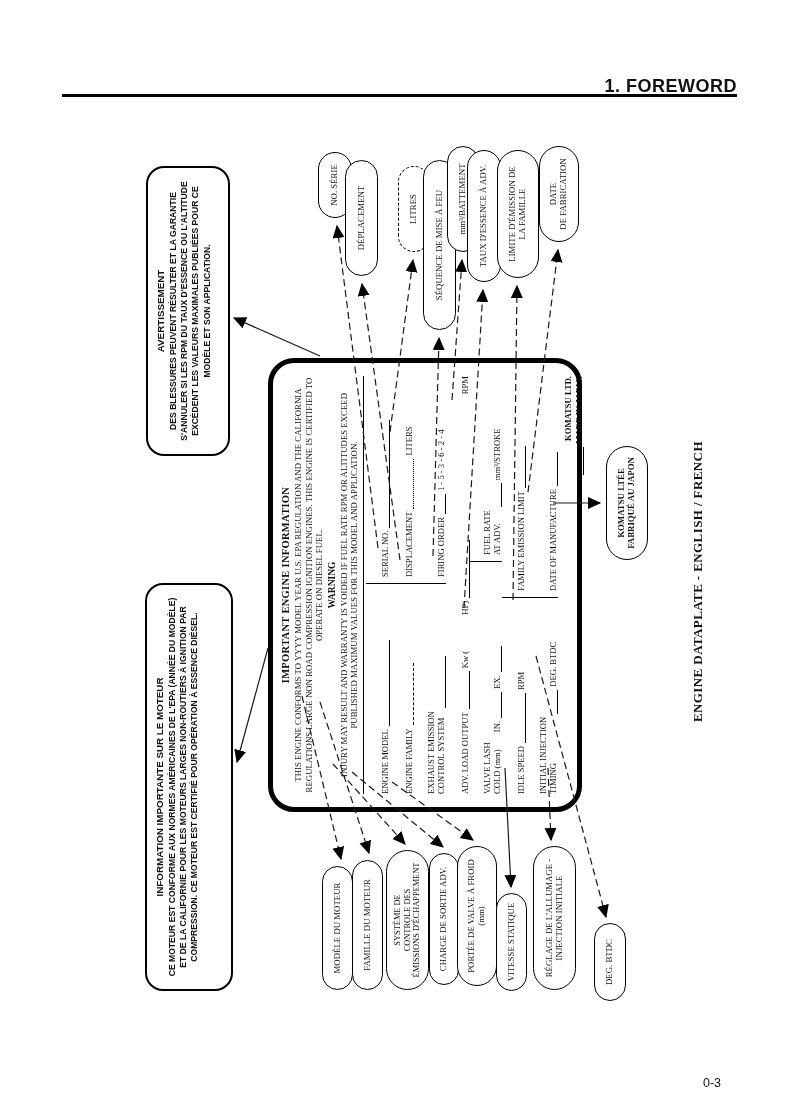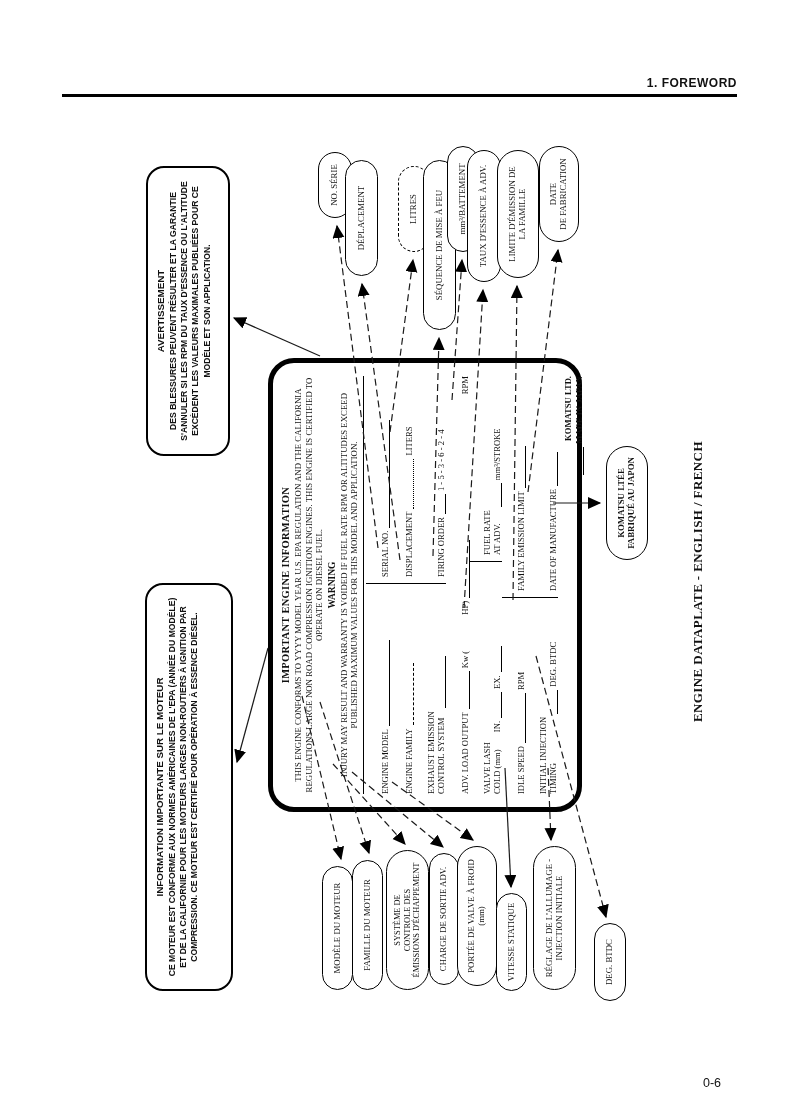--- a/index.html
+++ b/index.html
@@ -4,21 +4,21 @@
 <style>
   html,body{margin:0;padding:0;background:#e8e8e8;}
   #page{position:relative;width:801px;height:1120px;background:#ffffff;overflow:hidden;
         font-family:"Liberation Serif", serif;color:#111;}
   
   .rwrap{position:absolute;}
   .rot90{position:absolute;top:0;left:0;transform-origin:top left;
          transform:rotate(-90deg) translateX(-100%);}
   
   .hdr{position:absolute;top:76px;left:62px;width:675px;text-align:right;
-       font-family:"Liberation Sans",sans-serif;font-weight:bold;font-size:12px;letter-spacing:.5px;}
+       font-family:"Liberation Sans",sans-serif;font-weight:bold;font-size:18px;letter-spacing:.5px;}
   .hdr-rule{position:absolute;top:94px;left:62px;width:675px;height:3px;background:#000;}
   
   .wm{position:absolute;top:429px;left:305px;z-index:6;font-family:"Liberation Sans",sans-serif;
       font-size:27px;color:#474747;opacity:.85;letter-spacing:1px;}
   
   .plate-inner{width:454px;height:314px;box-sizing:border-box;border:5px solid #000;
                border-radius:26px;background:#fff;padding:7px 13px 6px 13px;
                font-size:8.8px;line-height:1.18;}
   .p-title{text-align:center;font-weight:bold;font-size:10.5px;letter-spacing:.3px;}
   .p-para{text-align:center;margin-top:1px;}
@@ -258,15 +258,15 @@
 INJECTION INITIALE</div>
   </div>
   <div class="rwrap z3" style="left:594px;top:923px;width:32px;height:78px;">
     <div class="rot90 oval" style="width:78px;height:32px;border-radius:16px;">DEG. BTDC</div>
   </div>
 
   <div class="rwrap" style="left:690px;top:426px;width:32px;height:296px;">
     <div class="rot90 caption-inner" style="width:296px;height:32px;">ENGINE DATAPLATE - ENGLISH / FRENCH</div>
   </div>
 
-  <div class="pagenum">0-6</div>
+  <div class="pagenum">0-3</div>
 
 </div>
 
 </body></html>

